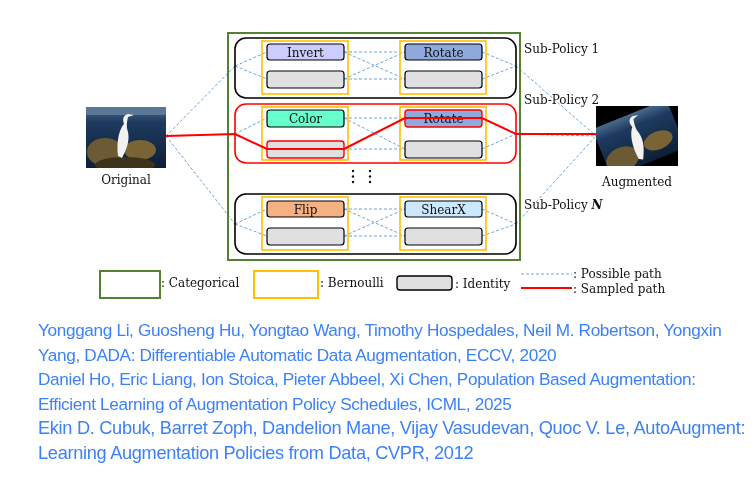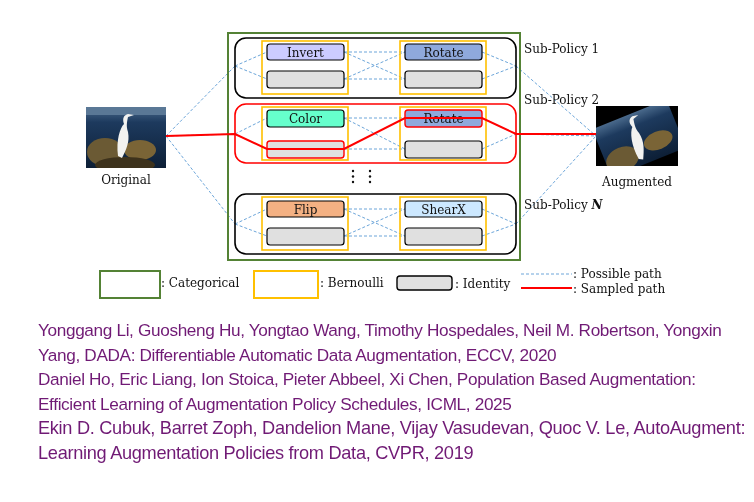--- a/index.html
+++ b/index.html
@@ -1,20 +1,20 @@
 <!DOCTYPE html>
 <html><head>
 <meta charset="utf-8">
 <style>
   html, body { margin:0; padding:0; background:#ffffff; }
   body { width:754px; height:502px; position:relative; overflow:hidden; font-family:"DejaVu Serif", serif; }
   #diagram { position:absolute; left:0; top:0; width:754px; height:310px; }
   .lbl { font-family:"DejaVu Serif", serif; font-size:12px; fill:#111; }
   .op { font-family:"DejaVu Serif", serif; font-size:12px; fill:#111; }
-  .refs { position:absolute; left:38px; top:318px; width:710px; font-family:"Liberation Sans", sans-serif; color:#701a75; }
+  .refs { position:absolute; left:38px; top:318px; width:710px; font-family:"Liberation Sans", sans-serif; color:#3b82f6; }
   .ref { font-size:17.2px; line-height:24.5px; margin:0; letter-spacing:-0.35px; }
   .ref.big { font-size:18.2px; letter-spacing:-0.3px; }
 </style>
 </head>
 <body>
 
 <svg id="diagram" width="754" height="310" viewBox="0 0 754 310" xmlns="http://www.w3.org/2000/svg">
   <defs>
     <linearGradient id="sky" x1="0" y1="0" x2="0" y2="1">
       <stop offset="0" stop-color="#4a6a8c"></stop>
@@ -156,14 +156,14 @@
     <line x1="521" y1="274" x2="572" y2="274" stroke="#5b9bd5" stroke-width="0.9" stroke-dasharray="3,2"></line>
     <text class="lbl" x="573" y="278">: Possible path</text>
     <line x1="521" y1="288" x2="572" y2="288" stroke="#ff0000" stroke-width="2"></line>
     <text class="lbl" x="573" y="293">: Sampled path</text>
   </g>
 </svg>
 
 <div class="refs">
   <p class="ref">Yonggang Li, Guosheng Hu, Yongtao Wang, Timothy Hospedales, Neil M. Robertson, Yongxin Yang, DADA: Differentiable Automatic Data Augmentation, ECCV, 2020</p>
   <p class="ref">Daniel Ho, Eric Liang, Ion Stoica, Pieter Abbeel, Xi Chen, Population Based Augmentation: Efficient Learning of Augmentation Policy Schedules, ICML, 2025</p>
-  <p class="ref big">Ekin D. Cubuk, Barret Zoph, Dandelion Mane, Vijay Vasudevan, Quoc V. Le, AutoAugment: Learning Augmentation Policies from Data, CVPR, 2019</p>
+  <p class="ref big">Ekin D. Cubuk, Barret Zoph, Dandelion Mane, Vijay Vasudevan, Quoc V. Le, AutoAugment: Learning Augmentation Policies from Data, CVPR, 2012</p>
 </div>
 
 </body></html>

